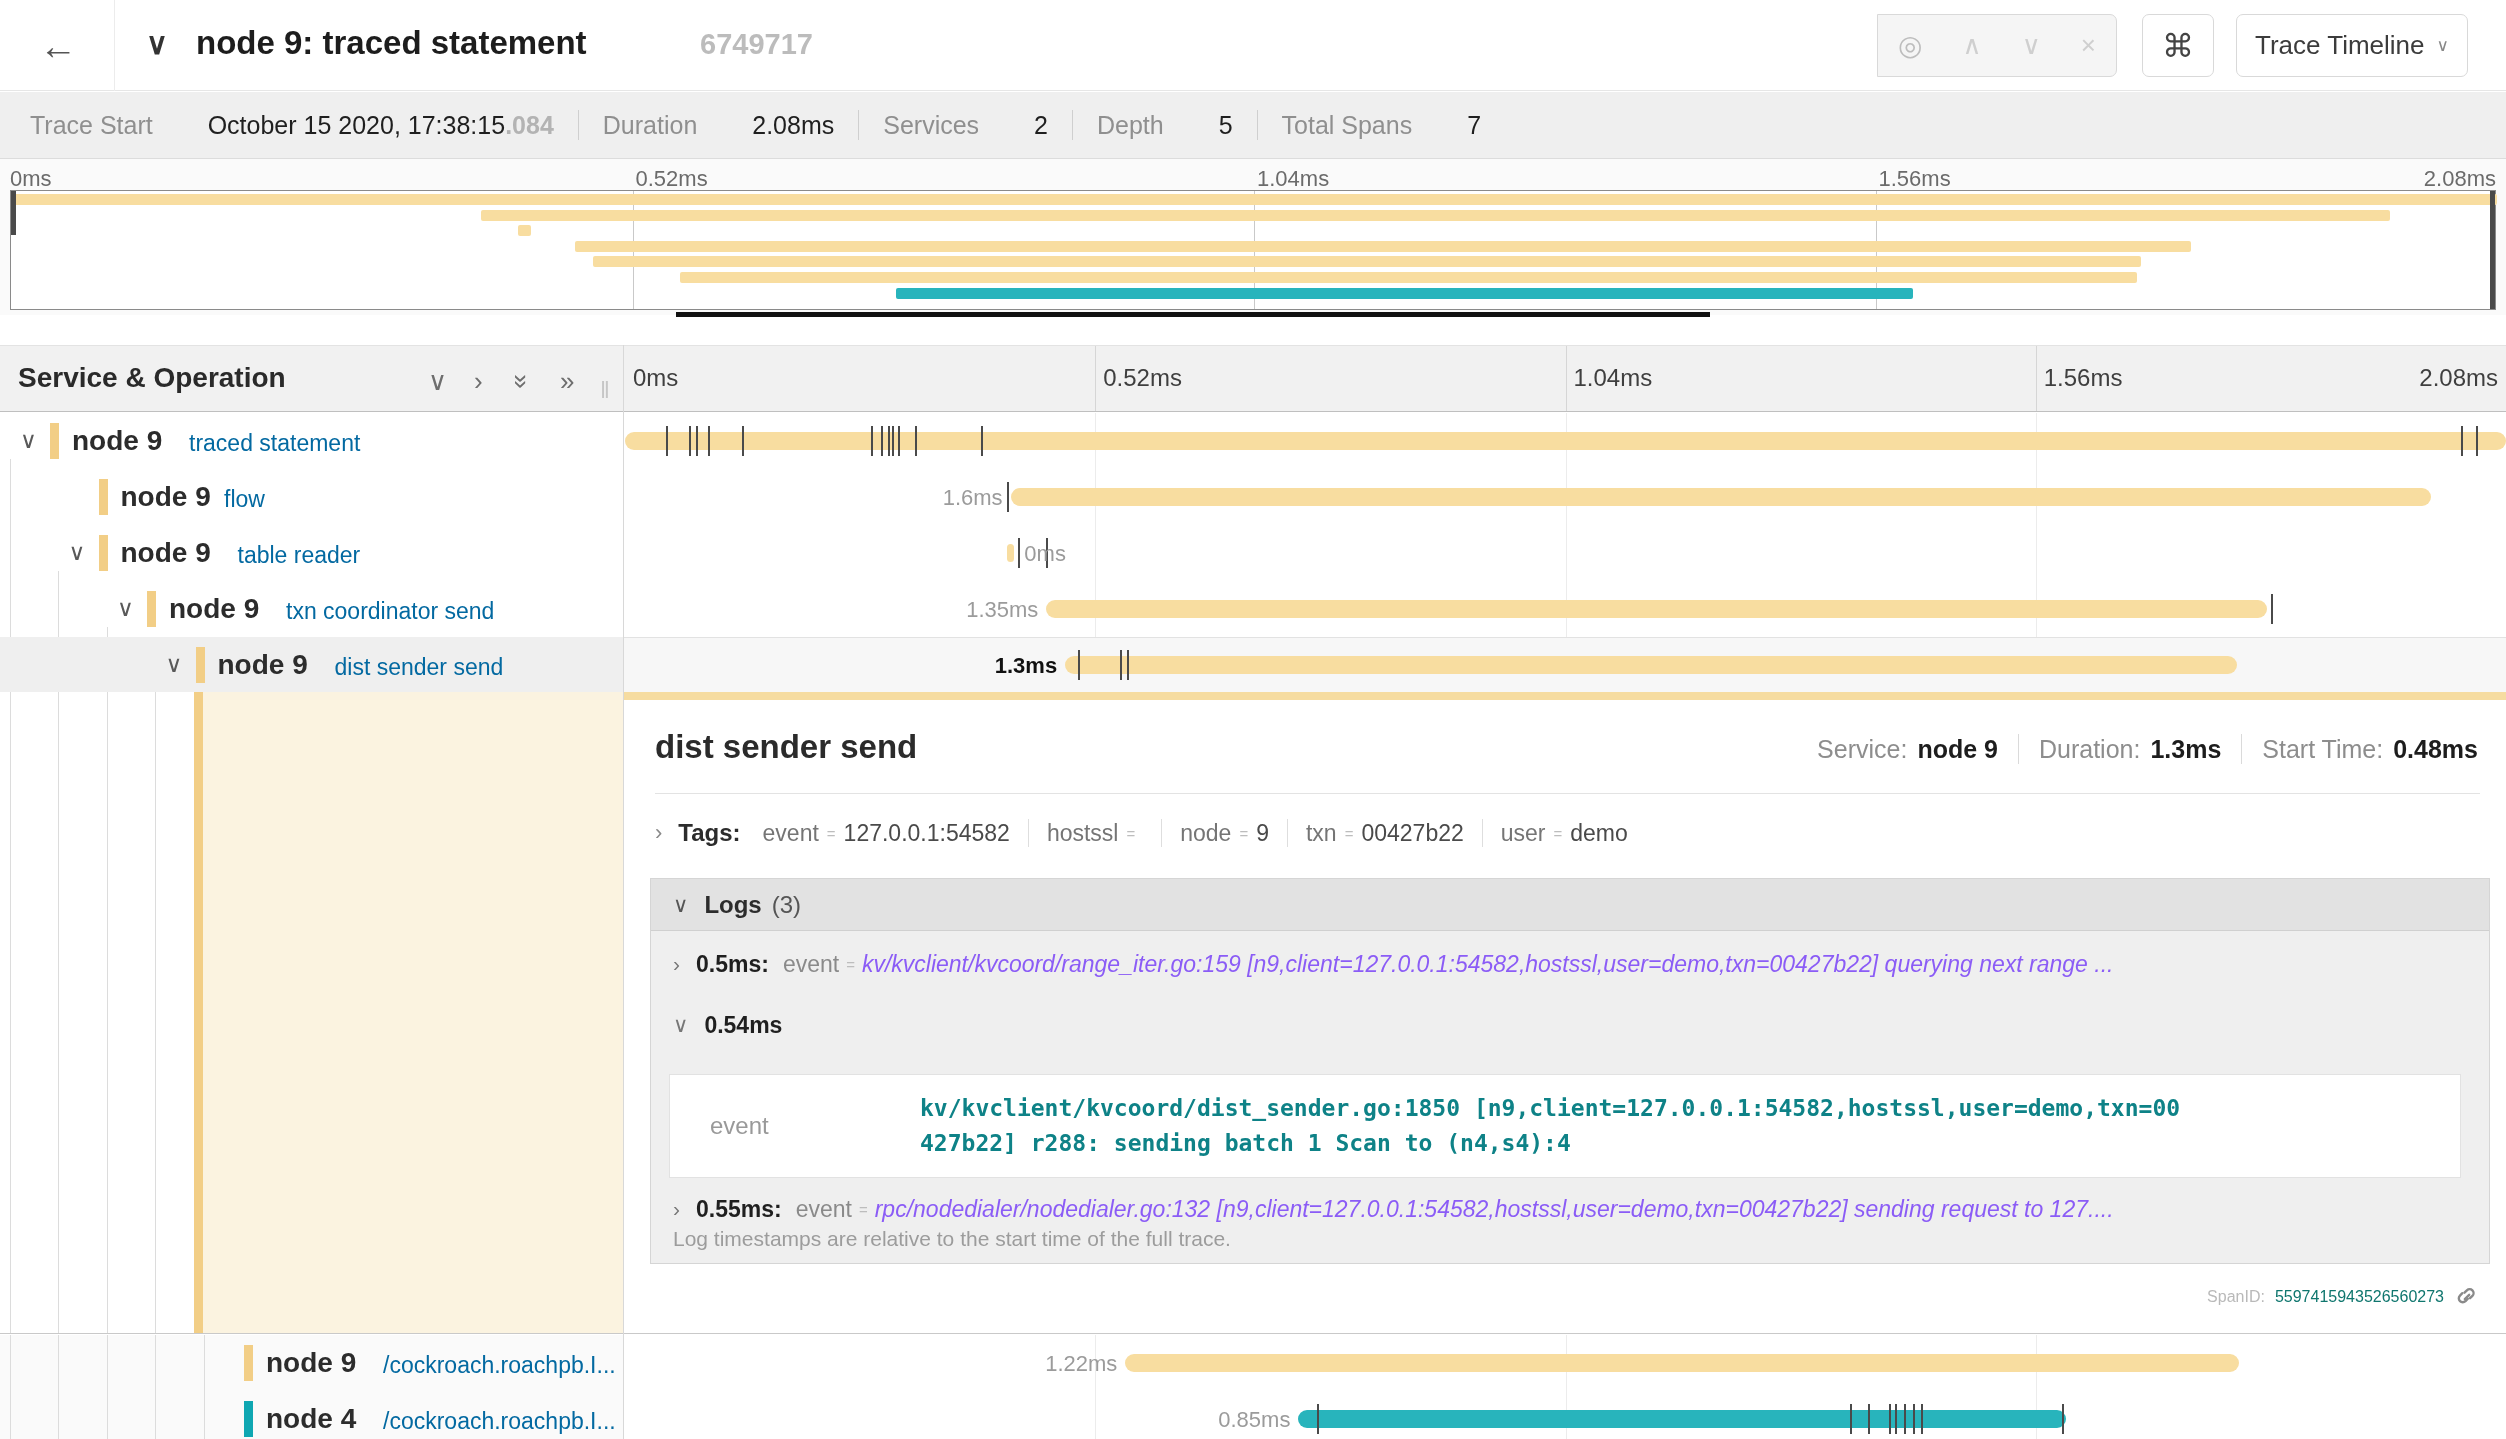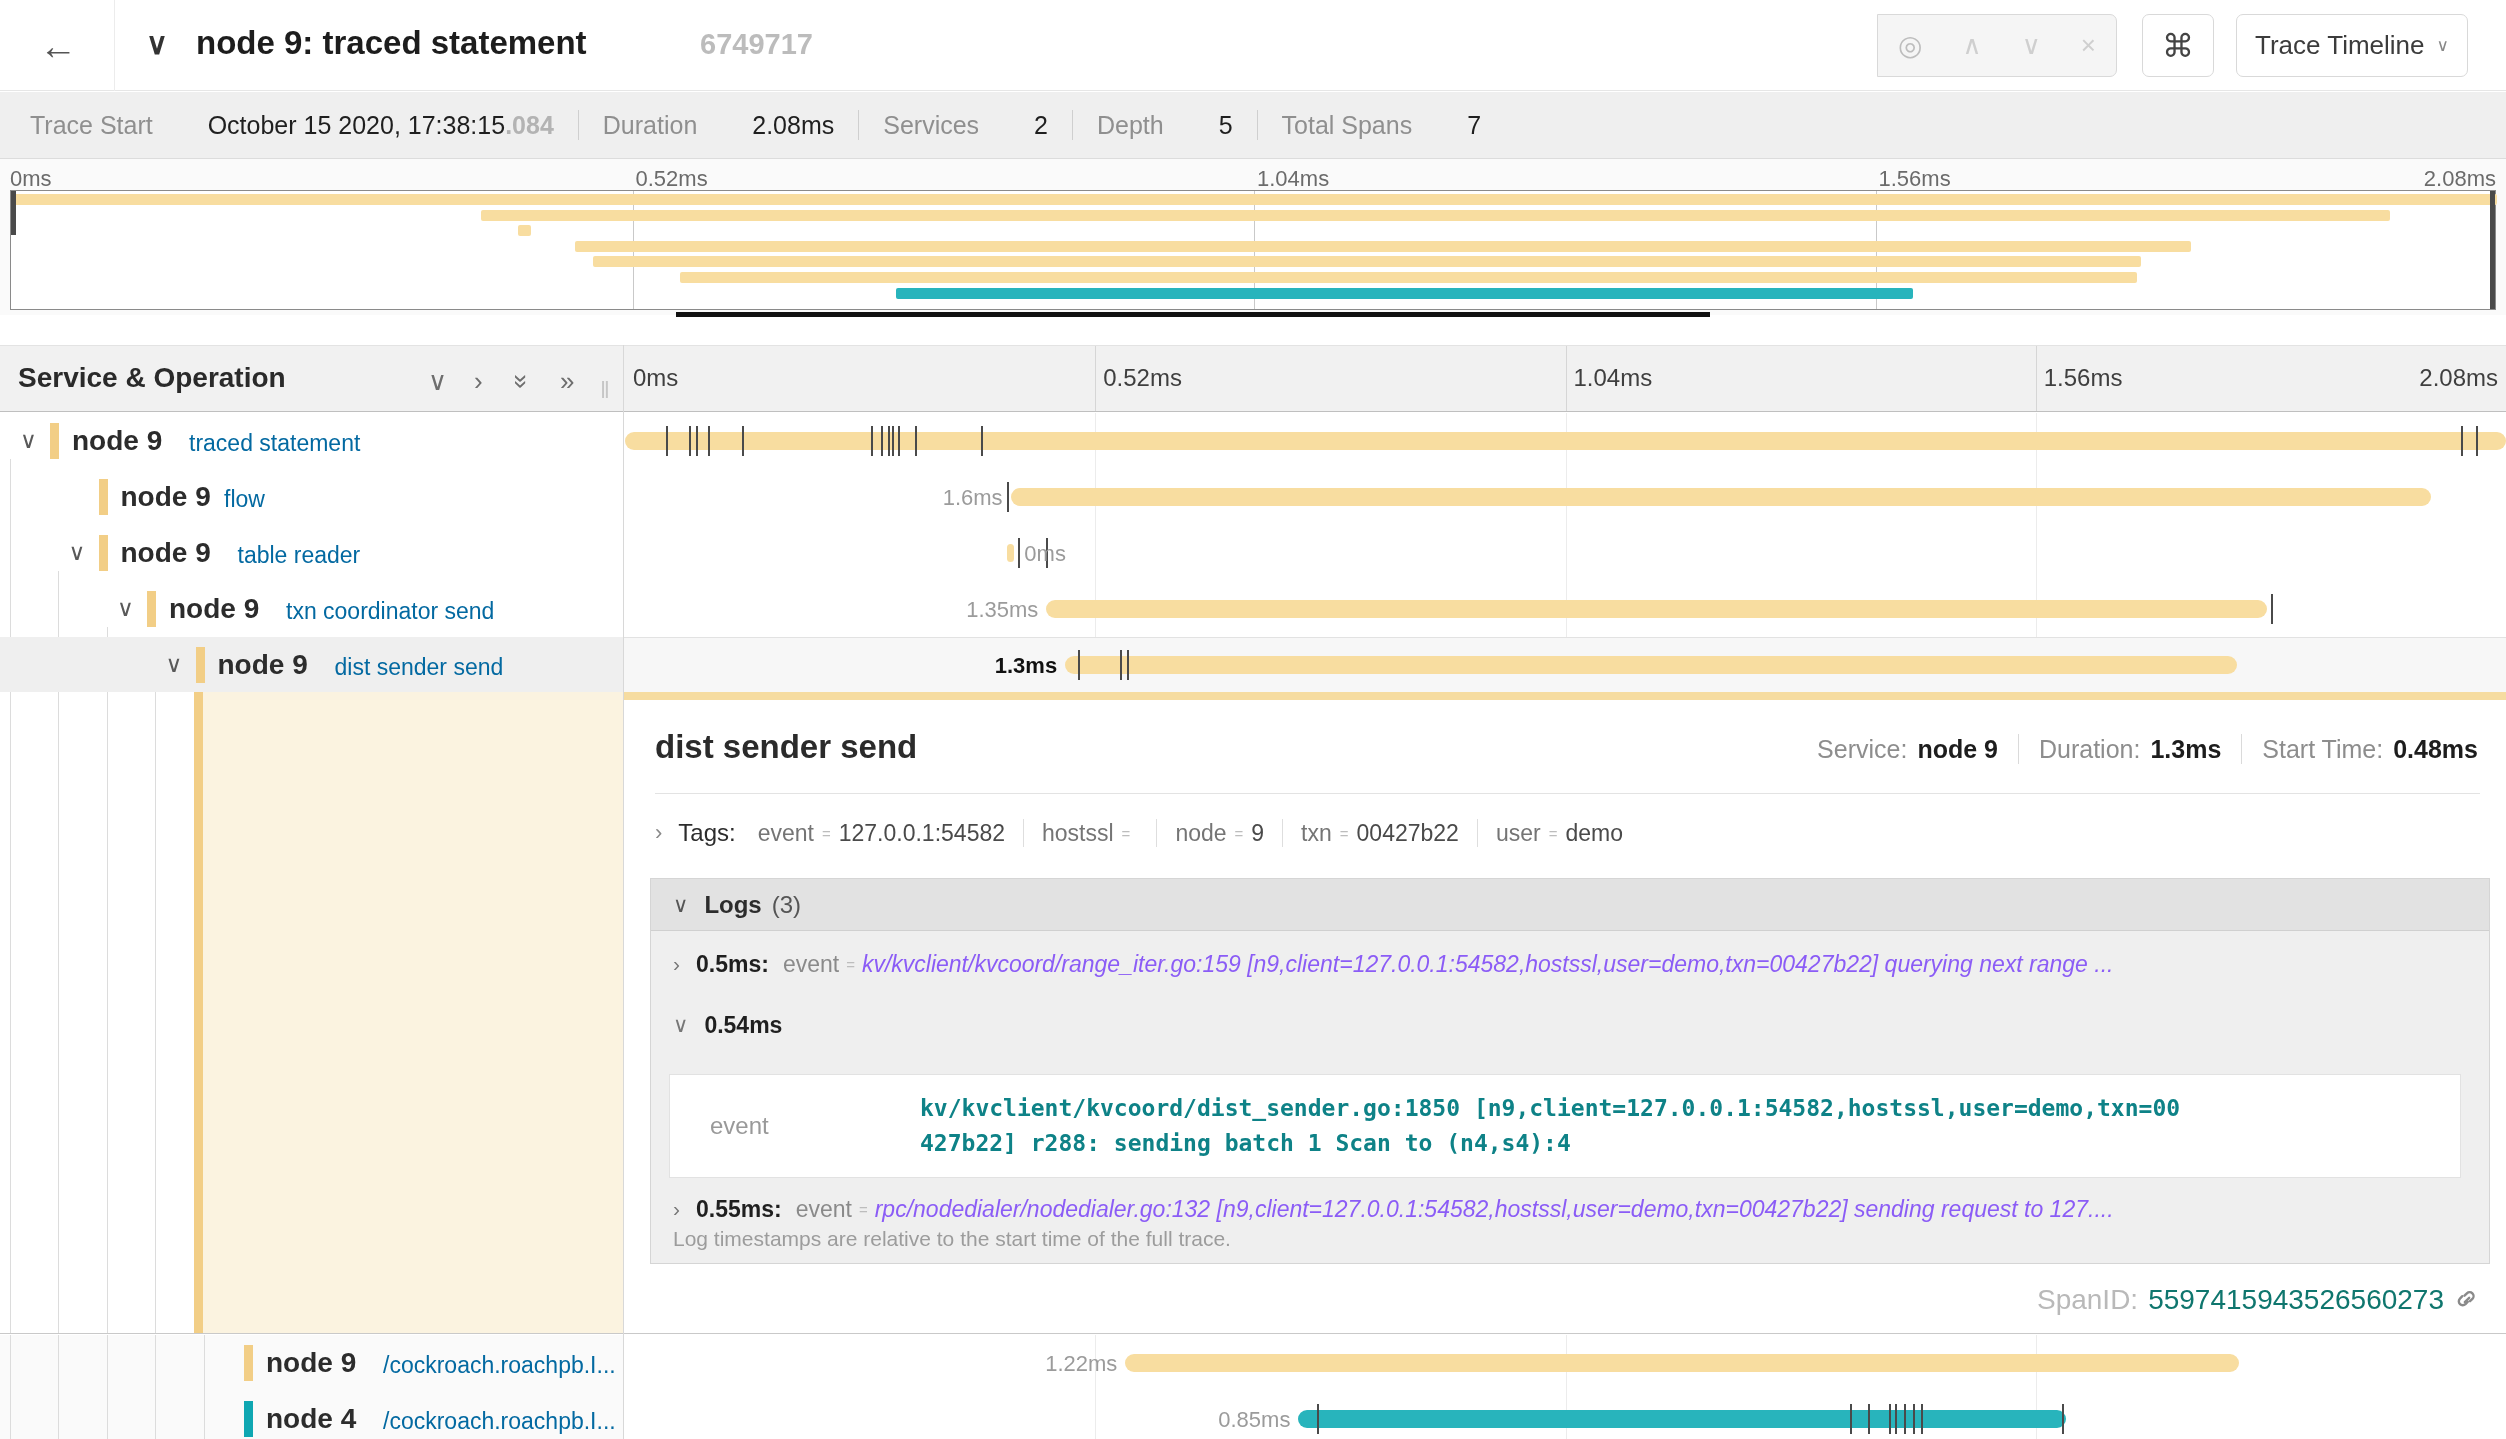--- a/index.html
+++ b/index.html
@@ -73,21 +73,21 @@
   #detail-fill { position:absolute; left:203px; top:0; width:420px; height:100%; background:#FBF3E0; }
   #detail-topbar { position:absolute; left:624px; top:0; width:1882px; height:8px; background:#F6DCA0; }
   #detail-title { position:absolute; left:655px; top:36px; font-size:33px; font-weight:700; color:#2b2b2b; }
   #detail-meta { position:absolute; right:28px; top:42px; display:flex; align-items:center; font-size:25px; }
   .meta-label { color:#8d8d8d; margin-right:10px; }
   .meta-value { color:#1d1d1d; font-weight:700; }
   .meta-sep { width:1px; height:30px; background:#dadada; margin:0 20px; }
   #detail-hr { position:absolute; left:655px; top:101px; width:1825px; height:1px; background:#e3e3e3; }
   #tags-row { position:absolute; left:655px; top:118px; width:1825px; height:46px; display:flex; align-items:center; cursor:pointer; }
   #tags-chevron { font-size:22px; color:#8a8a8a; margin-right:16px; }
-  #tags-title { font-size:24px; font-weight:400; color:#2c2c2c; margin-right:22px; }
+  #tags-title { font-size:24px; font-weight:700; color:#2c2c2c; margin-right:22px; }
   .tag-item { display:flex; align-items:center; font-size:23px; }
   .tag-key { color:#757575; }
   .tag-eq { color:#bdbdbd; font-size:15px; margin:0 8px; }
   .tag-val { color:#4a4a4a; }
   .tag-sep { width:1px; height:28px; background:#dedede; margin:0 18px; }
 
   #logs-box { position:absolute; left:650px; top:186px; width:1840px; height:386px; background:#efefef; border:1px solid #d5d5d5; }
   #logs-header { position:absolute; left:0; top:0; width:100%; height:52px; background:#e2e2e2; border-bottom:1px solid #d0d0d0; display:flex; align-items:center; padding-left:22px; cursor:pointer; }
   #logs-chevron { font-size:21px; color:#555; margin-right:16px; }
   #logs-title { font-size:24px; font-weight:700; color:#2c2c2c; margin-right:10px; }
@@ -95,21 +95,21 @@
   .log-line { position:absolute; left:22px; right:20px; height:40px; display:flex; align-items:center; white-space:nowrap; overflow:hidden; cursor:pointer; }
   .log-chev { font-size:21px; color:#777; margin-right:16px; flex:none; }
   .log-time { font-size:23px; font-weight:700; color:#1f1f1f; margin-right:14px; flex:none; }
   .log-field { font-size:23px; color:#8a8a8a; flex:none; }
   .log-eq { font-size:15px; color:#bdbdbd; margin:0 7px; flex:none; }
   .log-val { font-size:23px; color:#8b5cf6; overflow:hidden; text-overflow:ellipsis;font-style:italic; }
   #log-table { position:absolute; left:18px; top:195px; width:1792px; height:104px; background:#fff; border:1px solid #e2e2e2; display:flex; align-items:center; }
   #log-table .lt-key { width:250px; padding-left:40px; font-size:24px; color:#999; flex:none; }
   #log-table .lt-val { font-family:"DejaVu Sans Mono", monospace; font-size:23px; line-height:35px; color:#0E8287; font-weight:700; width:91.5ch; word-break:break-all; }
   #logs-footer { position:absolute; left:22px; bottom:12px; font-size:21px; color:#9c9c9c; }
-  #spanid-row { position:absolute; right:26px; top:592px; display:flex; align-items:center; gap:10px; font-size:28px; }
+  #spanid-row { position:absolute; right:26px; top:592px; display:flex; align-items:center; gap:10px; font-size:16px; }
   #spanid-label { color:#b9b9b9; }
   #spanid-value { color:#0f766e; }
   #spanid-link { cursor:pointer; display:flex; align-items:center; }
 </style>
 </head>
 <body>
 
 <div id="app">
 
   <div id="topbar">

